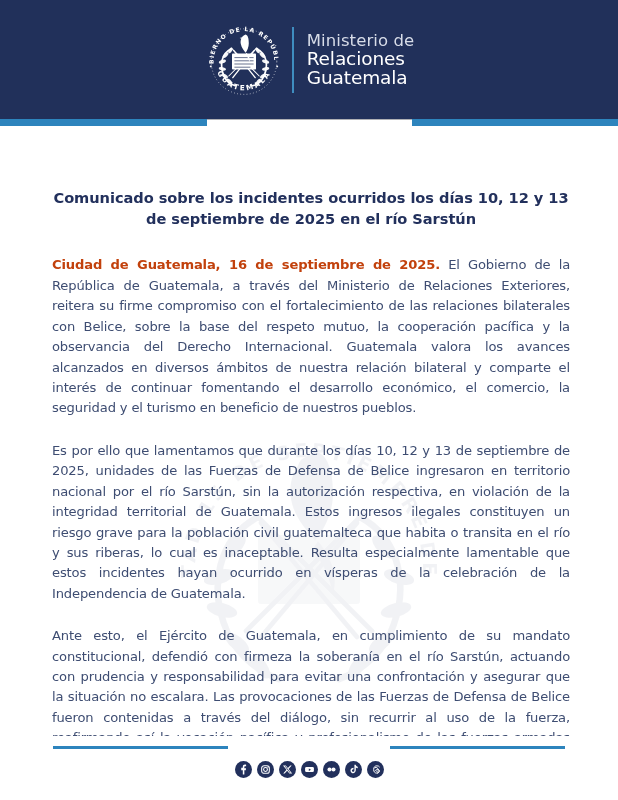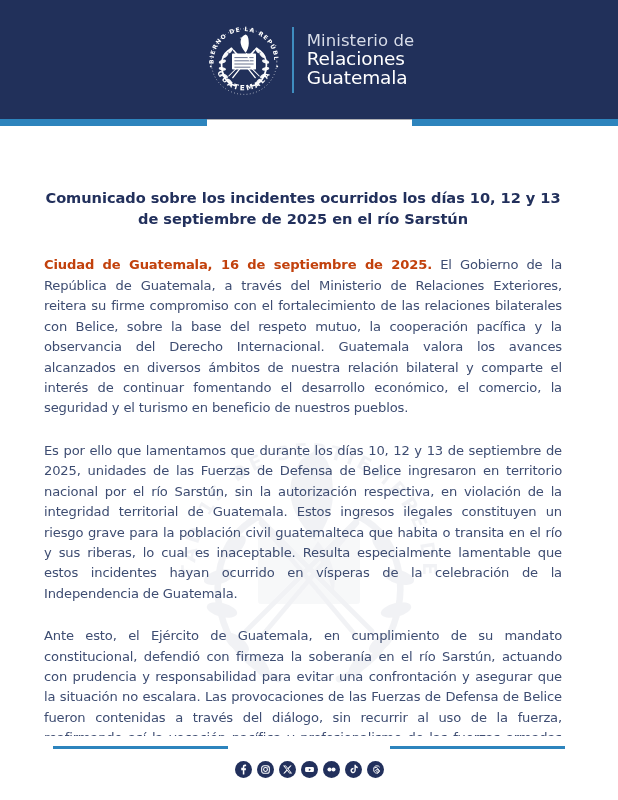--- a/index.html
+++ b/index.html
@@ -49,21 +49,21 @@
   }
 
   
   .watermark{
     position:absolute;left:50%;top:415px;transform:translateX(-50%);
     width:300px;height:300px;opacity:.055;z-index:0;pointer-events:none;
   }
 
   
   .content{
-    position:absolute;top:131px;left:0;width:606px;
+    position:absolute;top:131px;left:8px;width:606px;
     padding:0 44px;box-sizing:border-box;z-index:2;
   }
   .doc-title{
     margin:57px 0 0 0;
     text-align:center;
     color:#22305c;
     font-size:14.6px;
     font-weight:bold;
     line-height:1.42;
     letter-spacing:-.05px;

